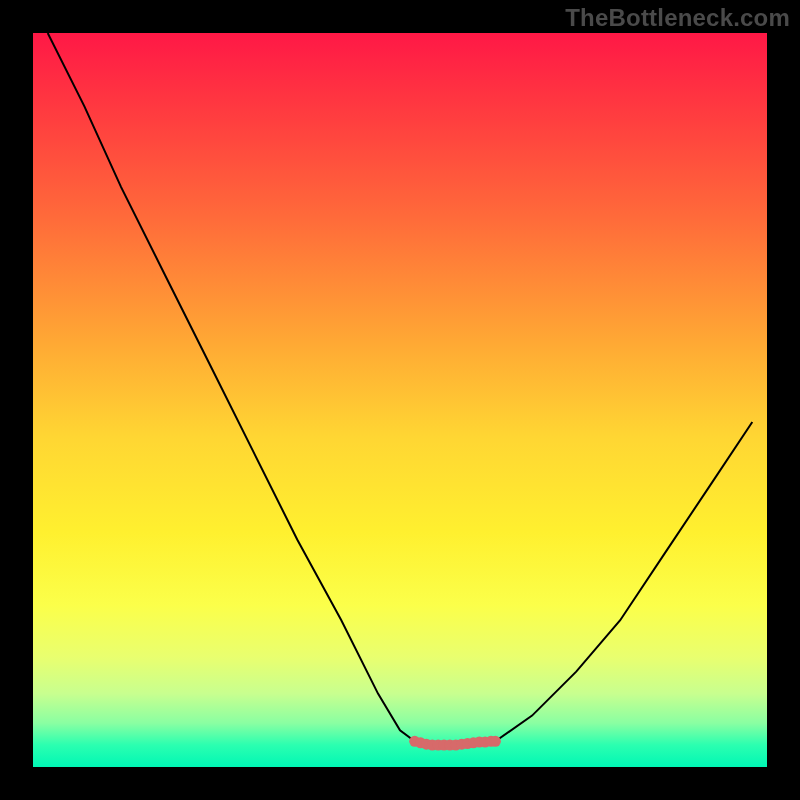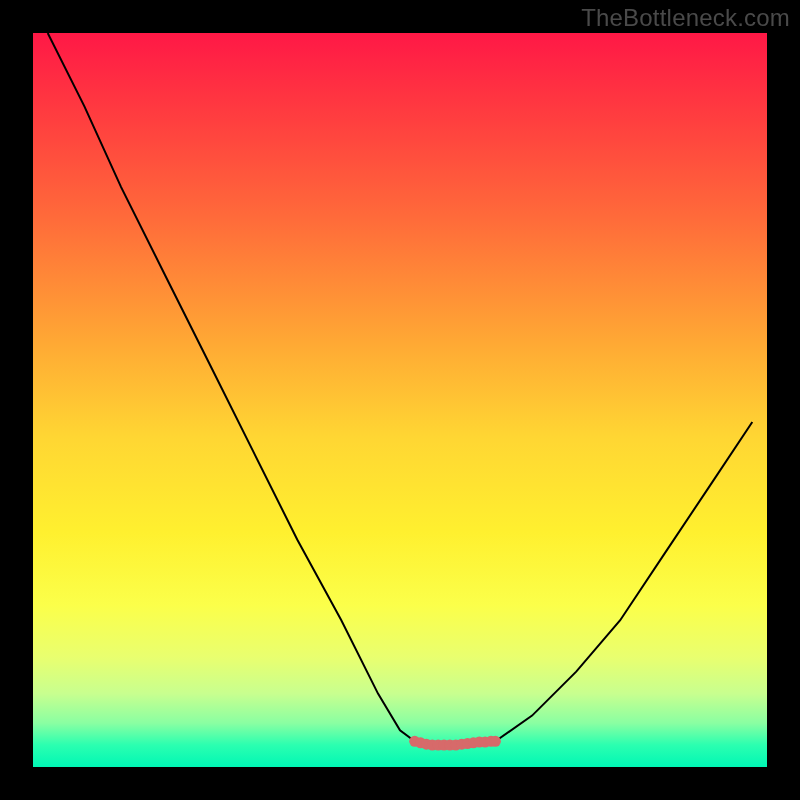--- a/index.html
+++ b/index.html
@@ -37,21 +37,21 @@
       #00f7b5 100%
     );
     overflow: hidden;
   }
   .watermark {
     position: absolute;
     top: 4px;
     right: 10px;
     color: #4a4a4a;
     font-size: 24px;
-    font-weight: 400;
+    font-weight: 700;
     letter-spacing: 0.2px;
     user-select: none;
   }
   svg.curves {
     position: absolute;
     left: 0;
     top: 0;
     width: 734px;
     height: 734px;
   }

